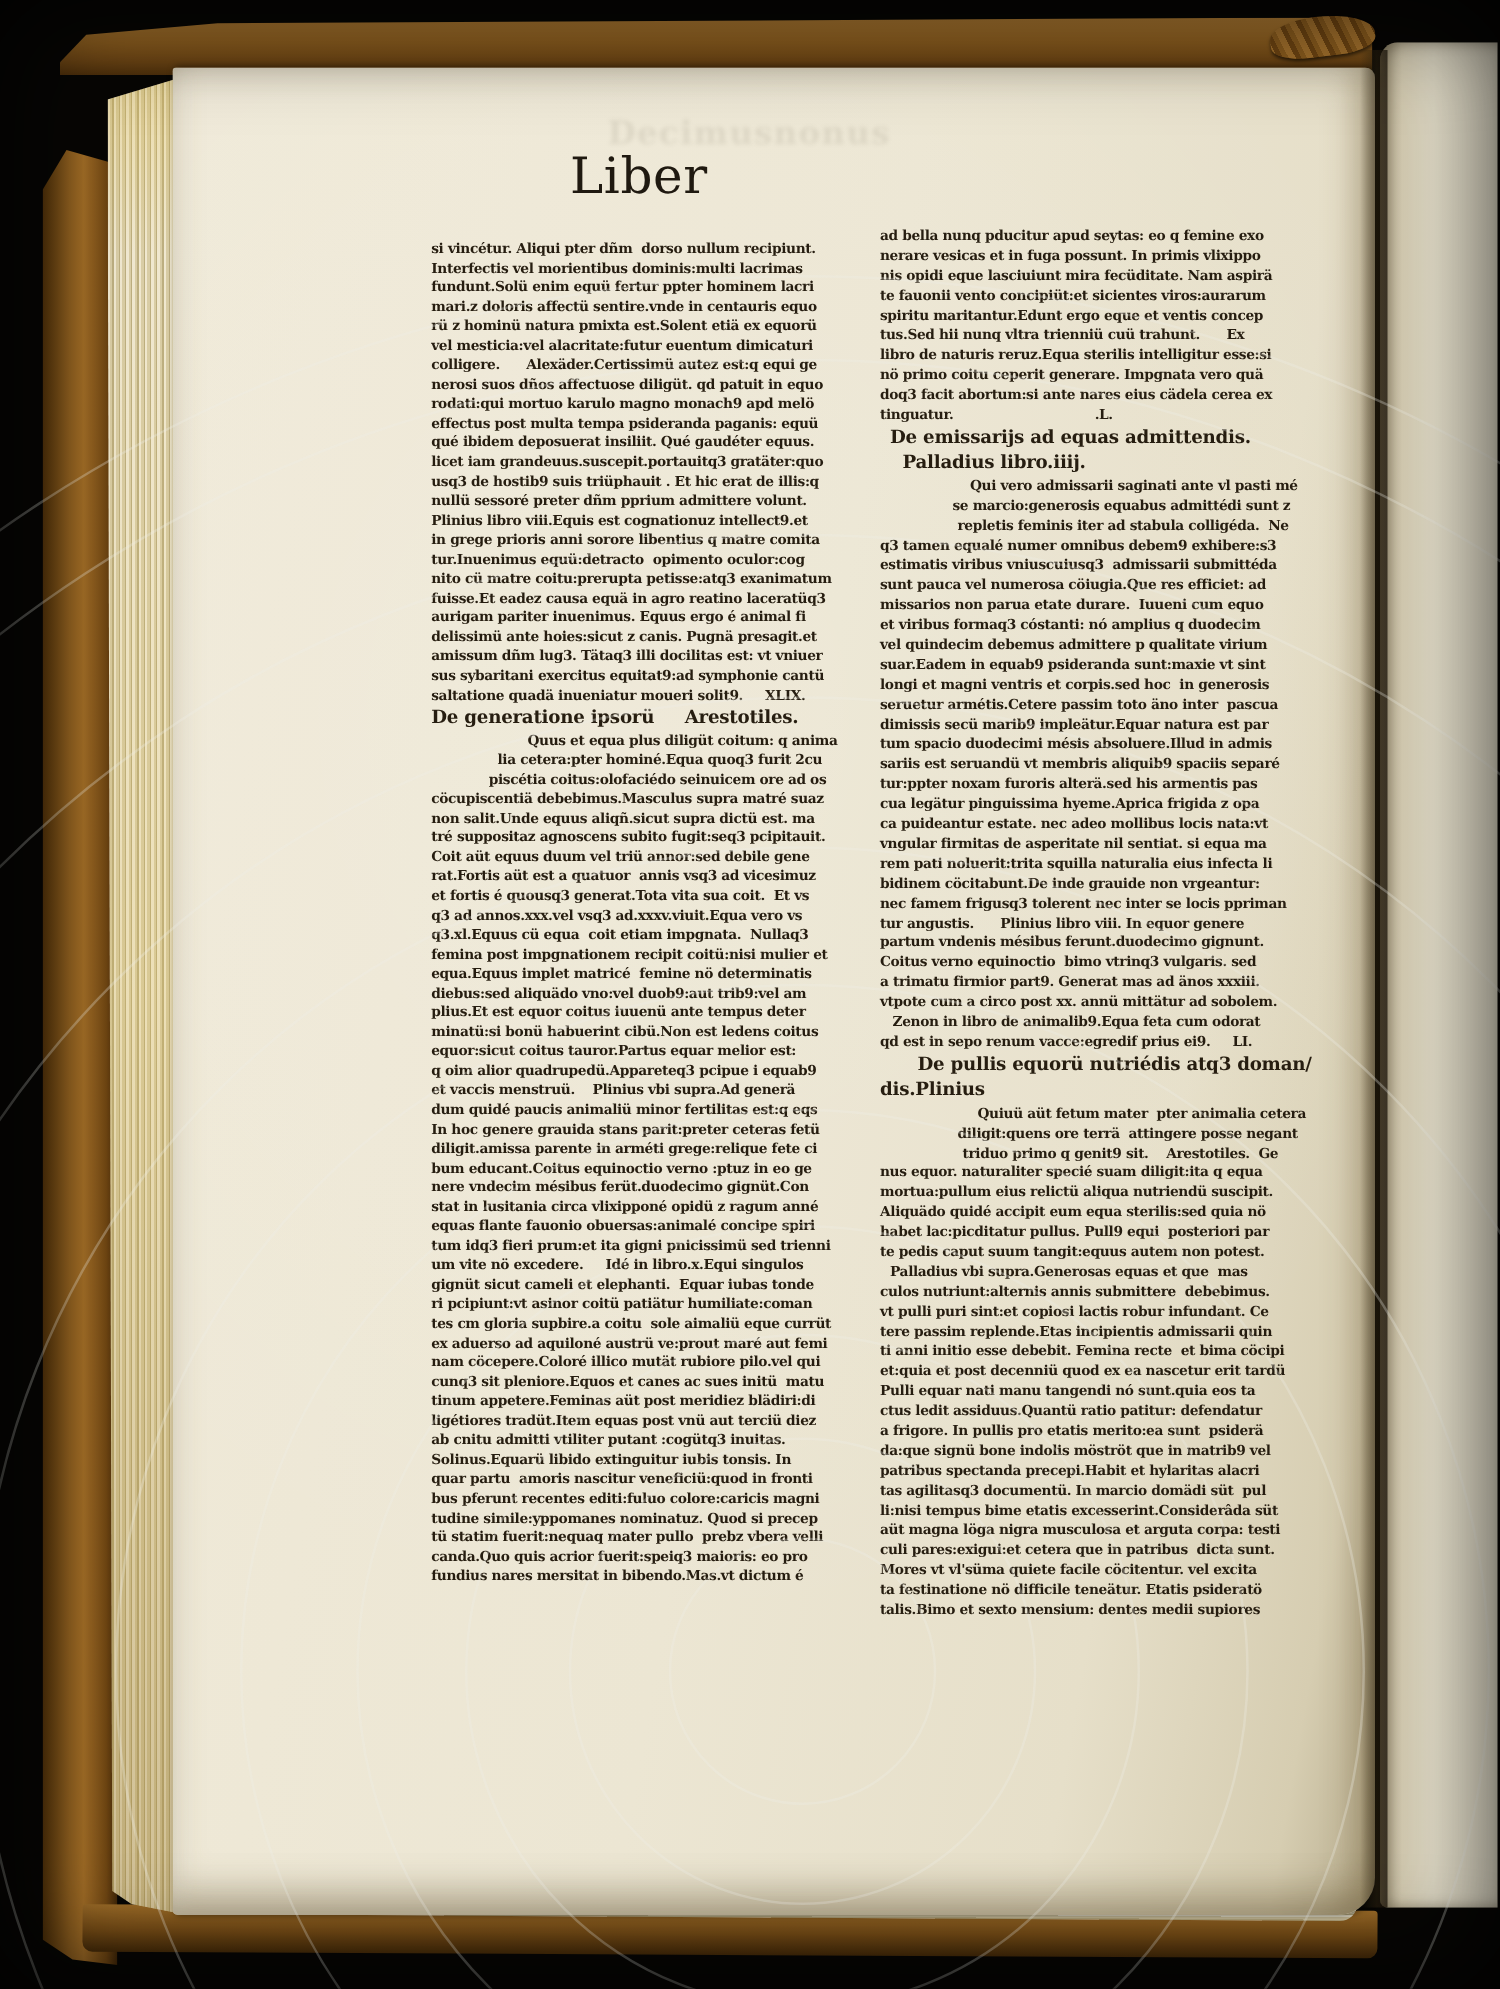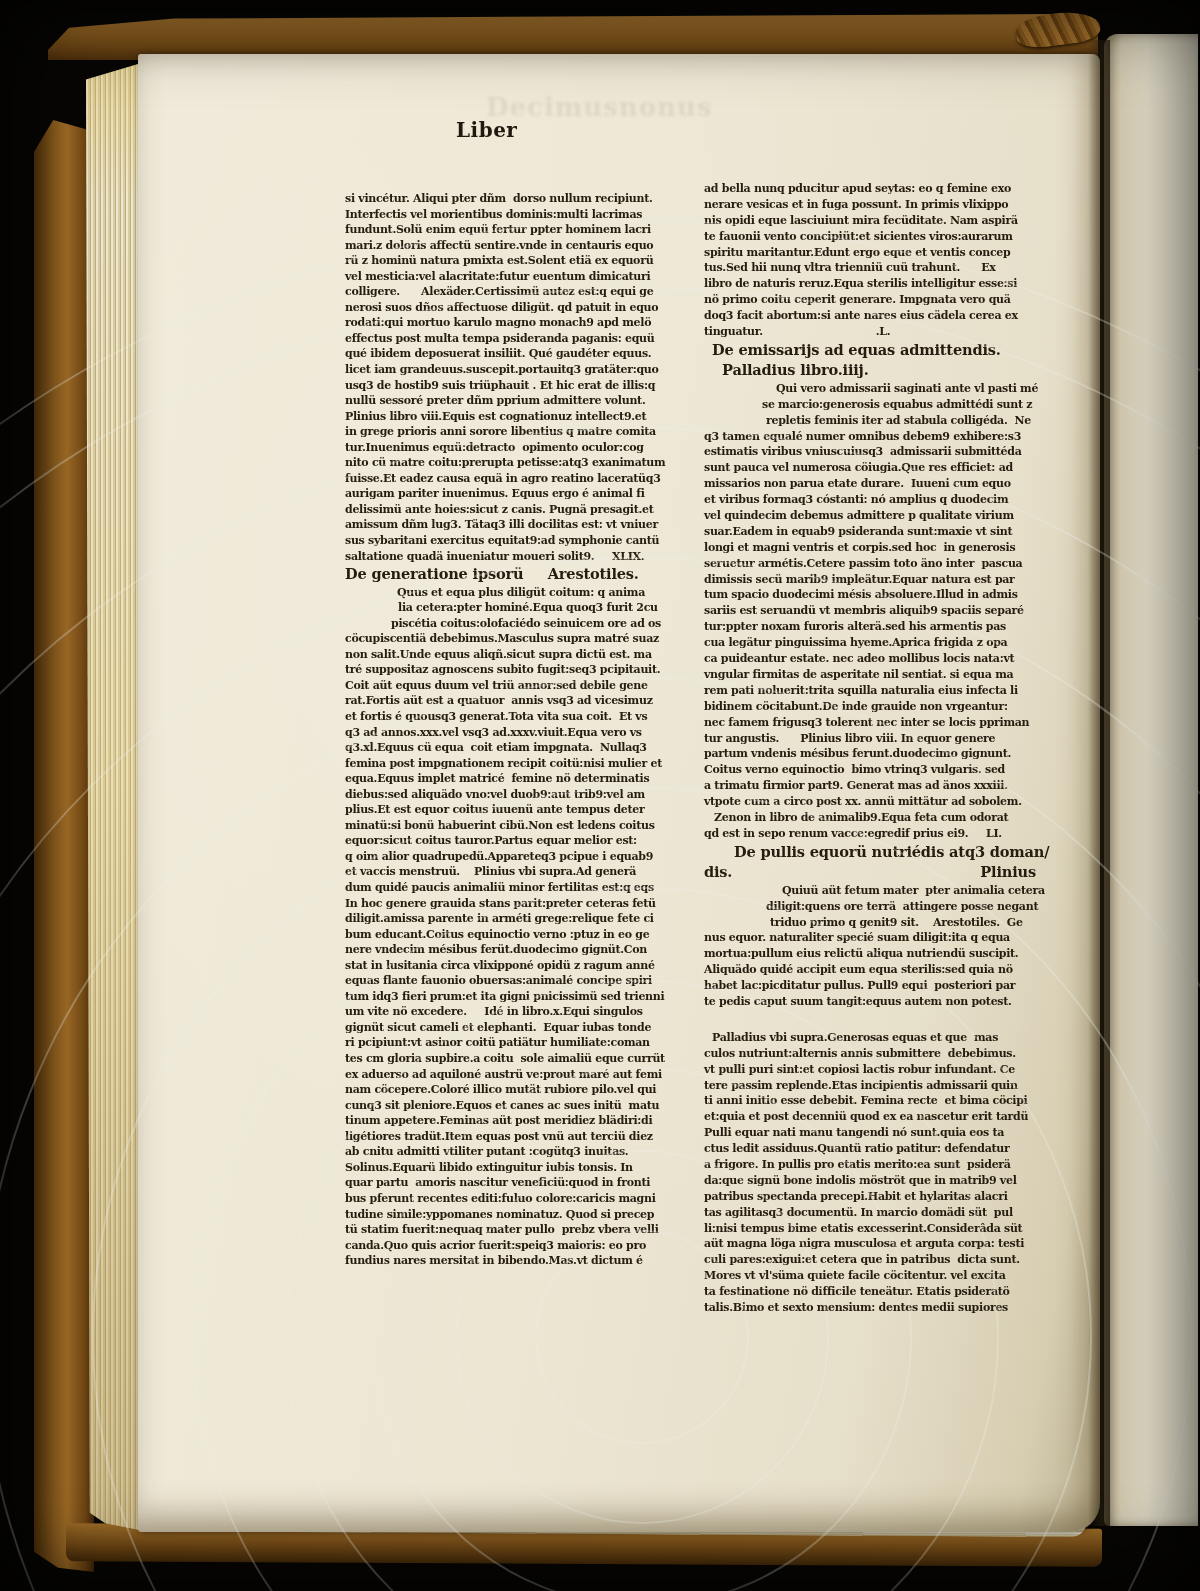--- a/index.html
+++ b/index.html
@@ -48,31 +48,31 @@
   .page-right{position:absolute;left:1104px;top:34px;width:94px;height:1492px;z-index:2;
          background:linear-gradient(90deg,#a99f85 0%,#d4cbb1 18%,#e8e2cd 45%,#eae4d0 100%);
          border-radius:14px 0 0 6px;
          box-shadow:inset 6px 0 10px rgba(60,48,25,.45);}
   .gutter{position:absolute;left:1088px;top:40px;width:22px;height:1486px;z-index:4;
          background:linear-gradient(90deg,rgba(60,48,25,0),rgba(45,35,16,.55) 60%,rgba(25,18,8,.75) 100%);}
 
   
   .ghost{position:absolute;left:348px;top:38px;font-size:26px;font-weight:700;color:#6b6350;
          opacity:.12;filter:blur(1.6px);letter-spacing:1px;}
-  .hdr{position:absolute;font-size:20px;font-weight:700;color:#1f1910;letter-spacing:.5px;}
+  .hdr{position:absolute;font-size:40px;font-weight:400;color:#1f1910;letter-spacing:.5px;}
   .hdr-left{left:318px;top:64px;}
   .hdr-right{left:594px;top:60px;}
   .col{position:absolute;color:#261d10;}
   #col1{left:207px;top:137px;width:334px;}
   #col2{left:566px;top:127px;width:338px;}
   .ln{white-space:pre;font-size:11px;font-weight:700;letter-spacing:-.3px;
       line-height:15.55px;height:15.55px;transform-origin:left;}
   #col2 .ln{line-height:15.9px;height:15.9px;}
   .hd{font-size:14.6px;letter-spacing:-.2px;line-height:20.5px !important;height:20.5px !important;}
-  .split{display:flex;justify-content:space-between;padding-right:6px;}
+  .split{display:flex;padding-right:6px;}
 
   
   .wm{position:absolute;inset:0;z-index:10;pointer-events:none;}
   .ring{position:absolute;border:2px solid rgba(240,240,233,.30);border-radius:50%;}
 </style>
 </head>
 <body>
 
 <div class="photo">
   <div class="top-leather"></div>
@@ -105,21 +105,21 @@
         <div class="ln">in grege prioris anni sorore libentius q matre comita</div>
         <div class="ln">tur.Inuenimus equü:detracto  opimento oculor:cog</div>
         <div class="ln">nito cü matre coitu:prerupta petisse:atq3 exanimatum</div>
         <div class="ln">fuisse.Et eadez causa equä in agro reatino laceratüq3</div>
         <div class="ln">aurigam pariter inuenimus. Equus ergo é animal fi</div>
         <div class="ln">delissimü ante hoies:sicut z canis. Pugnä presagit.et</div>
         <div class="ln">amissum dñm lug3. Tätaq3 illi docilitas est: vt vniuer</div>
         <div class="ln">sus sybaritani exercitus equitat9:ad symphonie cantü</div>
         <div class="ln">saltatione quadä inueniatur moueri solit9.     XLIX.</div>
         <div class="ln hd" style="">De generatione ipsorü     Arestotiles.</div>
-        <div class="ln" style="margin-left: 52px;">Quus et equa plus diligüt coitum: q anima</div>
+        <div class="ln" style="margin-left: 77px;">Quus et equa plus diligüt coitum: q anima</div>
         <div class="ln" style="margin-left: 53px;">lia cetera:pter hominé.Equa quoq3 furit 2cu</div>
         <div class="ln" style="margin-left: 46px;">piscétia coitus:olofaciédo seinuicem ore ad os</div>
         <div class="ln">cöcupiscentiä debebimus.Masculus supra matré suaz</div>
         <div class="ln">non salit.Unde equus aliqñ.sicut supra dictü est. ma</div>
         <div class="ln">tré suppositaz agnoscens subito fugit:seq3 pcipitauit.</div>
         <div class="ln">Coit aüt equus duum vel triü annor:sed debile gene</div>
         <div class="ln">rat.Fortis aüt est a quatuor  annis vsq3 ad vicesimuz</div>
         <div class="ln">et fortis é quousq3 generat.Tota vita sua coit.  Et vs</div>
         <div class="ln">q3 ad annos.xxx.vel vsq3 ad.xxxv.viuit.Equa vero vs</div>
         <div class="ln">q3.xl.Equus cü equa  coit etiam impgnata.  Nullaq3</div>
@@ -202,21 +202,21 @@
         <div class="ln hd" style="margin-left: 30px;">De pullis equorü nutriédis atq3 doman/</div>
         <div class="ln hd split"><span>dis.</span><span>Plinius</span></div>
         <div class="ln" style="margin-left: 78px;">Quiuü aüt fetum mater  pter animalia cetera</div>
         <div class="ln" style="margin-left: 62px;">diligit:quens ore terrä  attingere posse negant</div>
         <div class="ln" style="margin-left: 66px;">triduo primo q genit9 sit.    Arestotiles.  Ge</div>
         <div class="ln">nus equor. naturaliter specié suam diligit:ita q equa</div>
         <div class="ln">mortua:pullum eius relictü aliqua nutriendü suscipit.</div>
         <div class="ln">Aliquädo quidé accipit eum equa sterilis:sed quia nö</div>
         <div class="ln">habet lac:picditatur pullus. Pull9 equi  posteriori par</div>
         <div class="ln">te pedis caput suum tangit:equus autem non potest.</div>
-        <div class="ln" style="margin-left: 8px; margin-top: 20px;">Palladius vbi supra.Generosas equas et que  mas</div>
+        <div class="ln" style="margin-left: 8px;">Palladius vbi supra.Generosas equas et que  mas</div>
         <div class="ln">culos nutriunt:alternis annis submittere  debebimus.</div>
         <div class="ln">vt pulli puri sint:et copiosi lactis robur infundant. Ce</div>
         <div class="ln">tere passim replende.Etas incipientis admissarii quin</div>
         <div class="ln">ti anni initio esse debebit. Femina recte  et bima cöcipi</div>
         <div class="ln">et:quia et post decenniü quod ex ea nascetur erit tardü</div>
         <div class="ln">Pulli equar nati manu tangendi nó sunt.quia eos ta</div>
         <div class="ln">ctus ledit assiduus.Quantü ratio patitur: defendatur</div>
         <div class="ln">a frigore. In pullis pro etatis merito:ea sunt  psiderä</div>
         <div class="ln">da:que signü bone indolis möströt que in matrib9 vel</div>
         <div class="ln">patribus spectanda precepi.Habit et hylaritas alacri</div>

